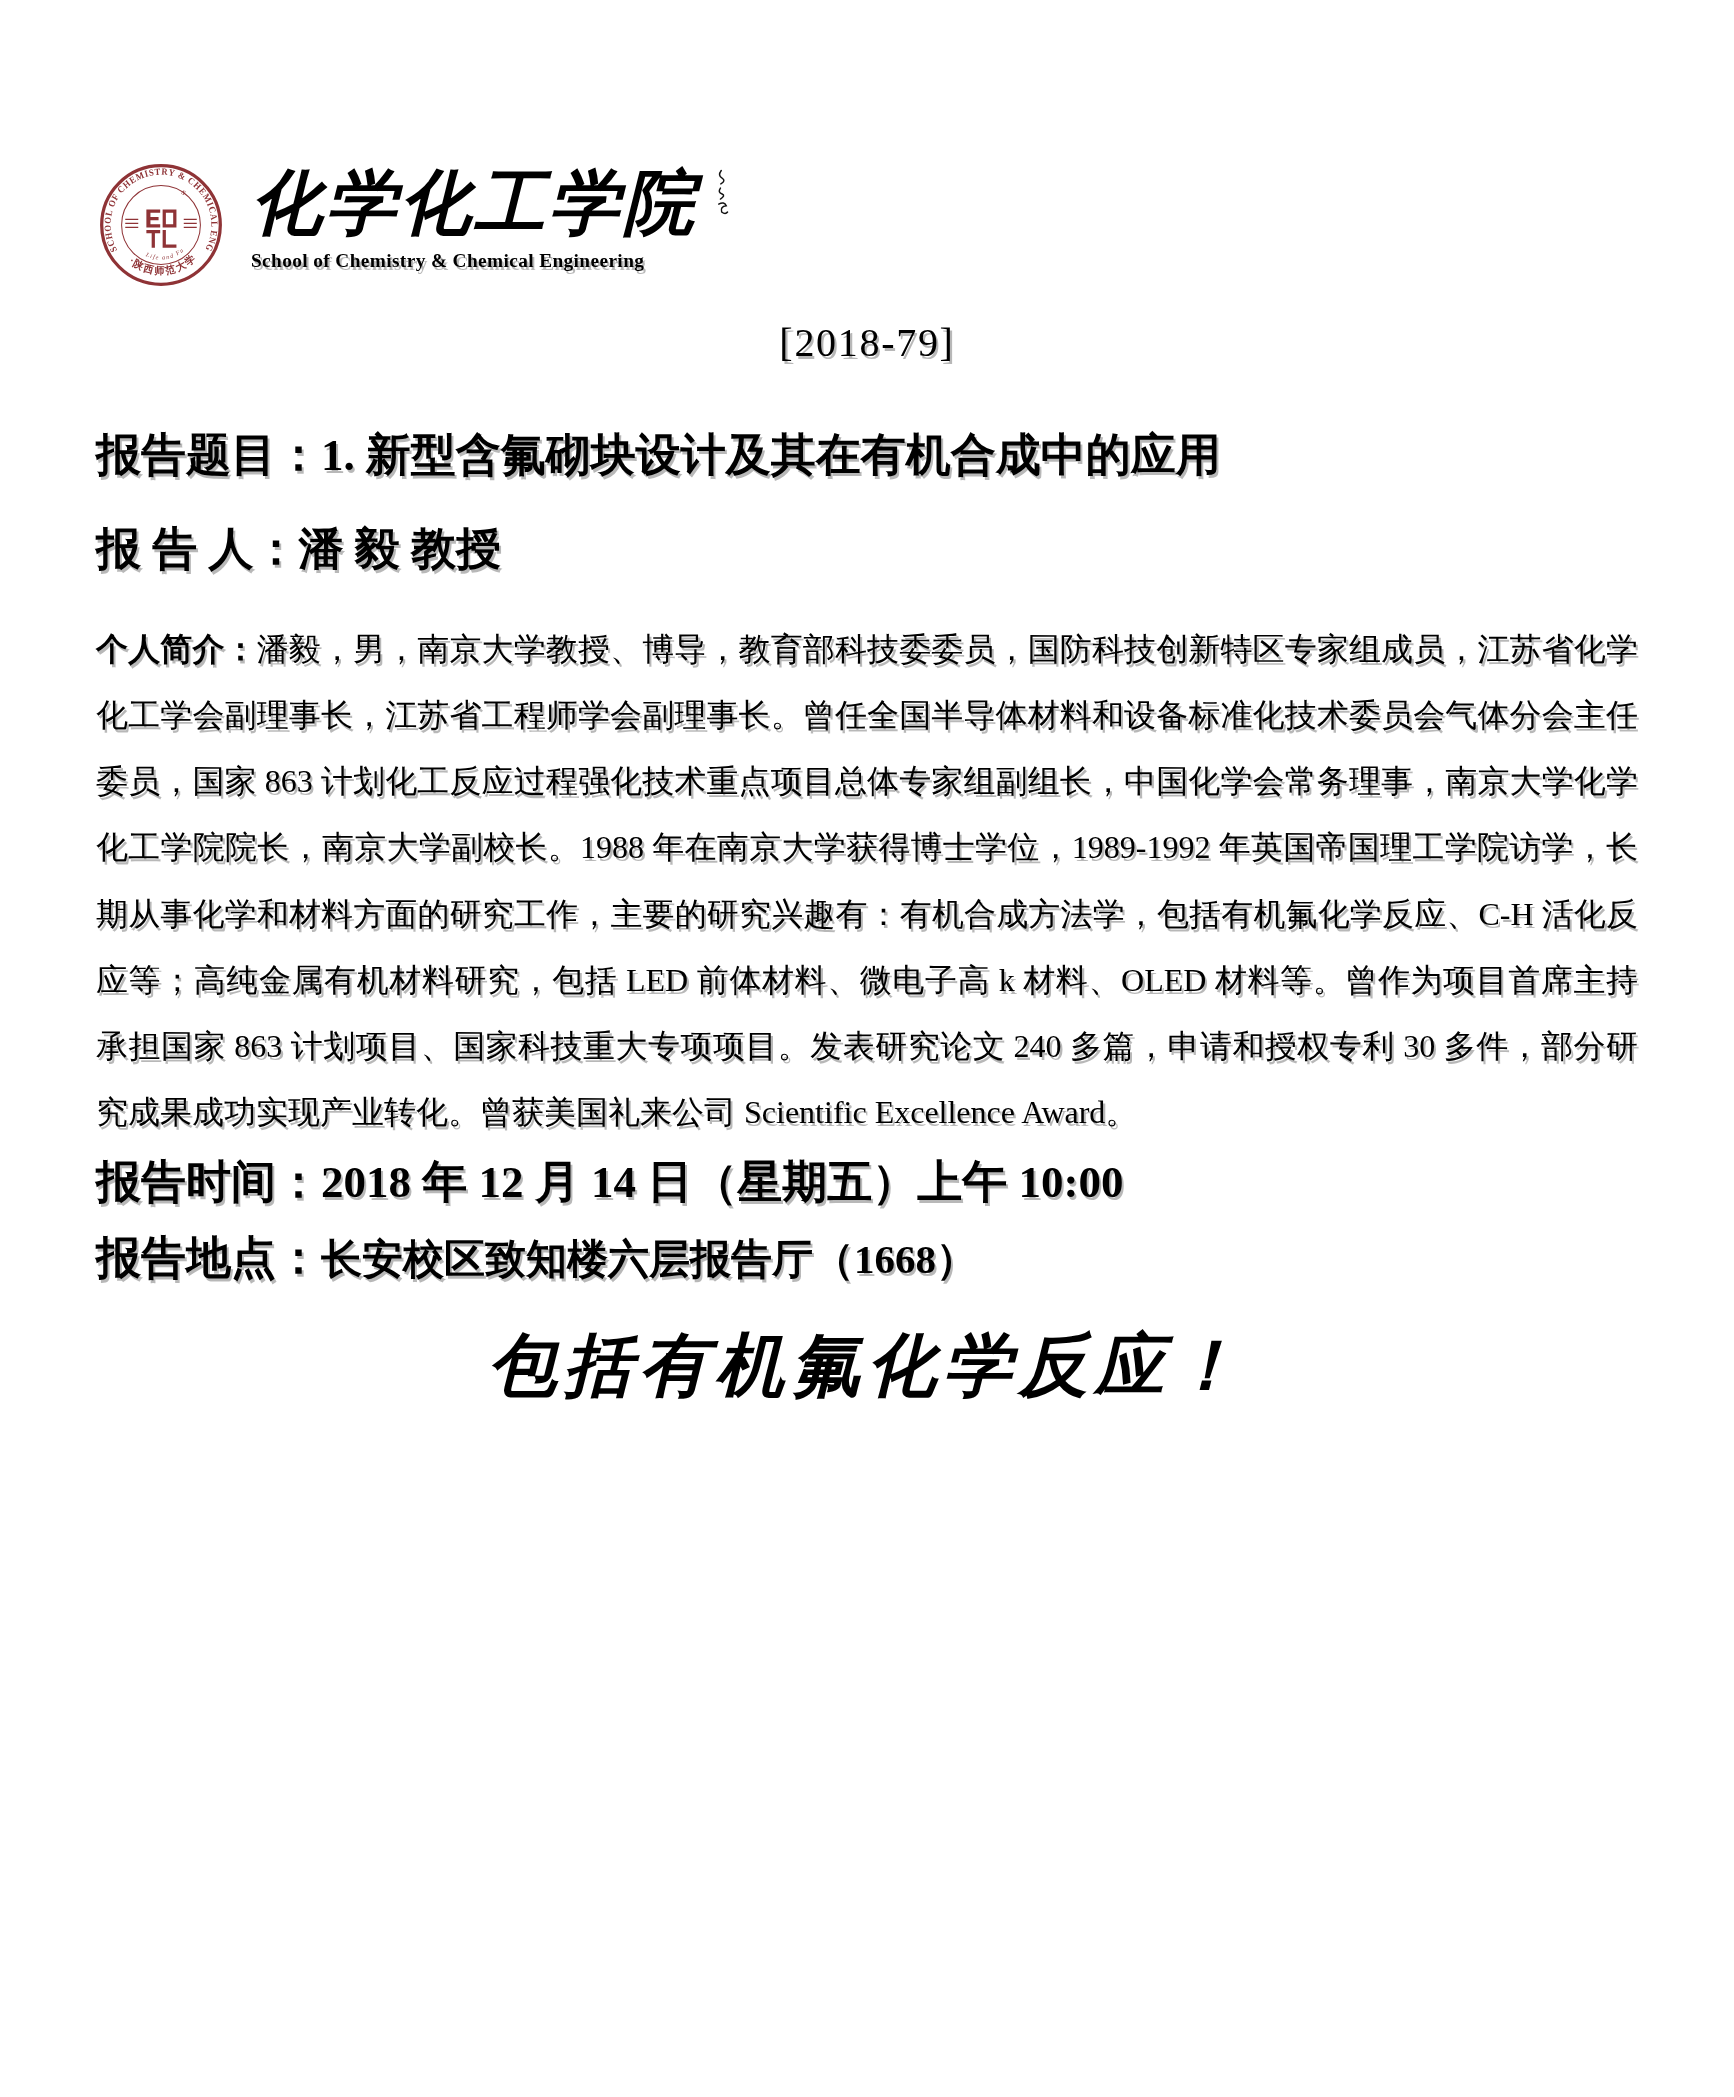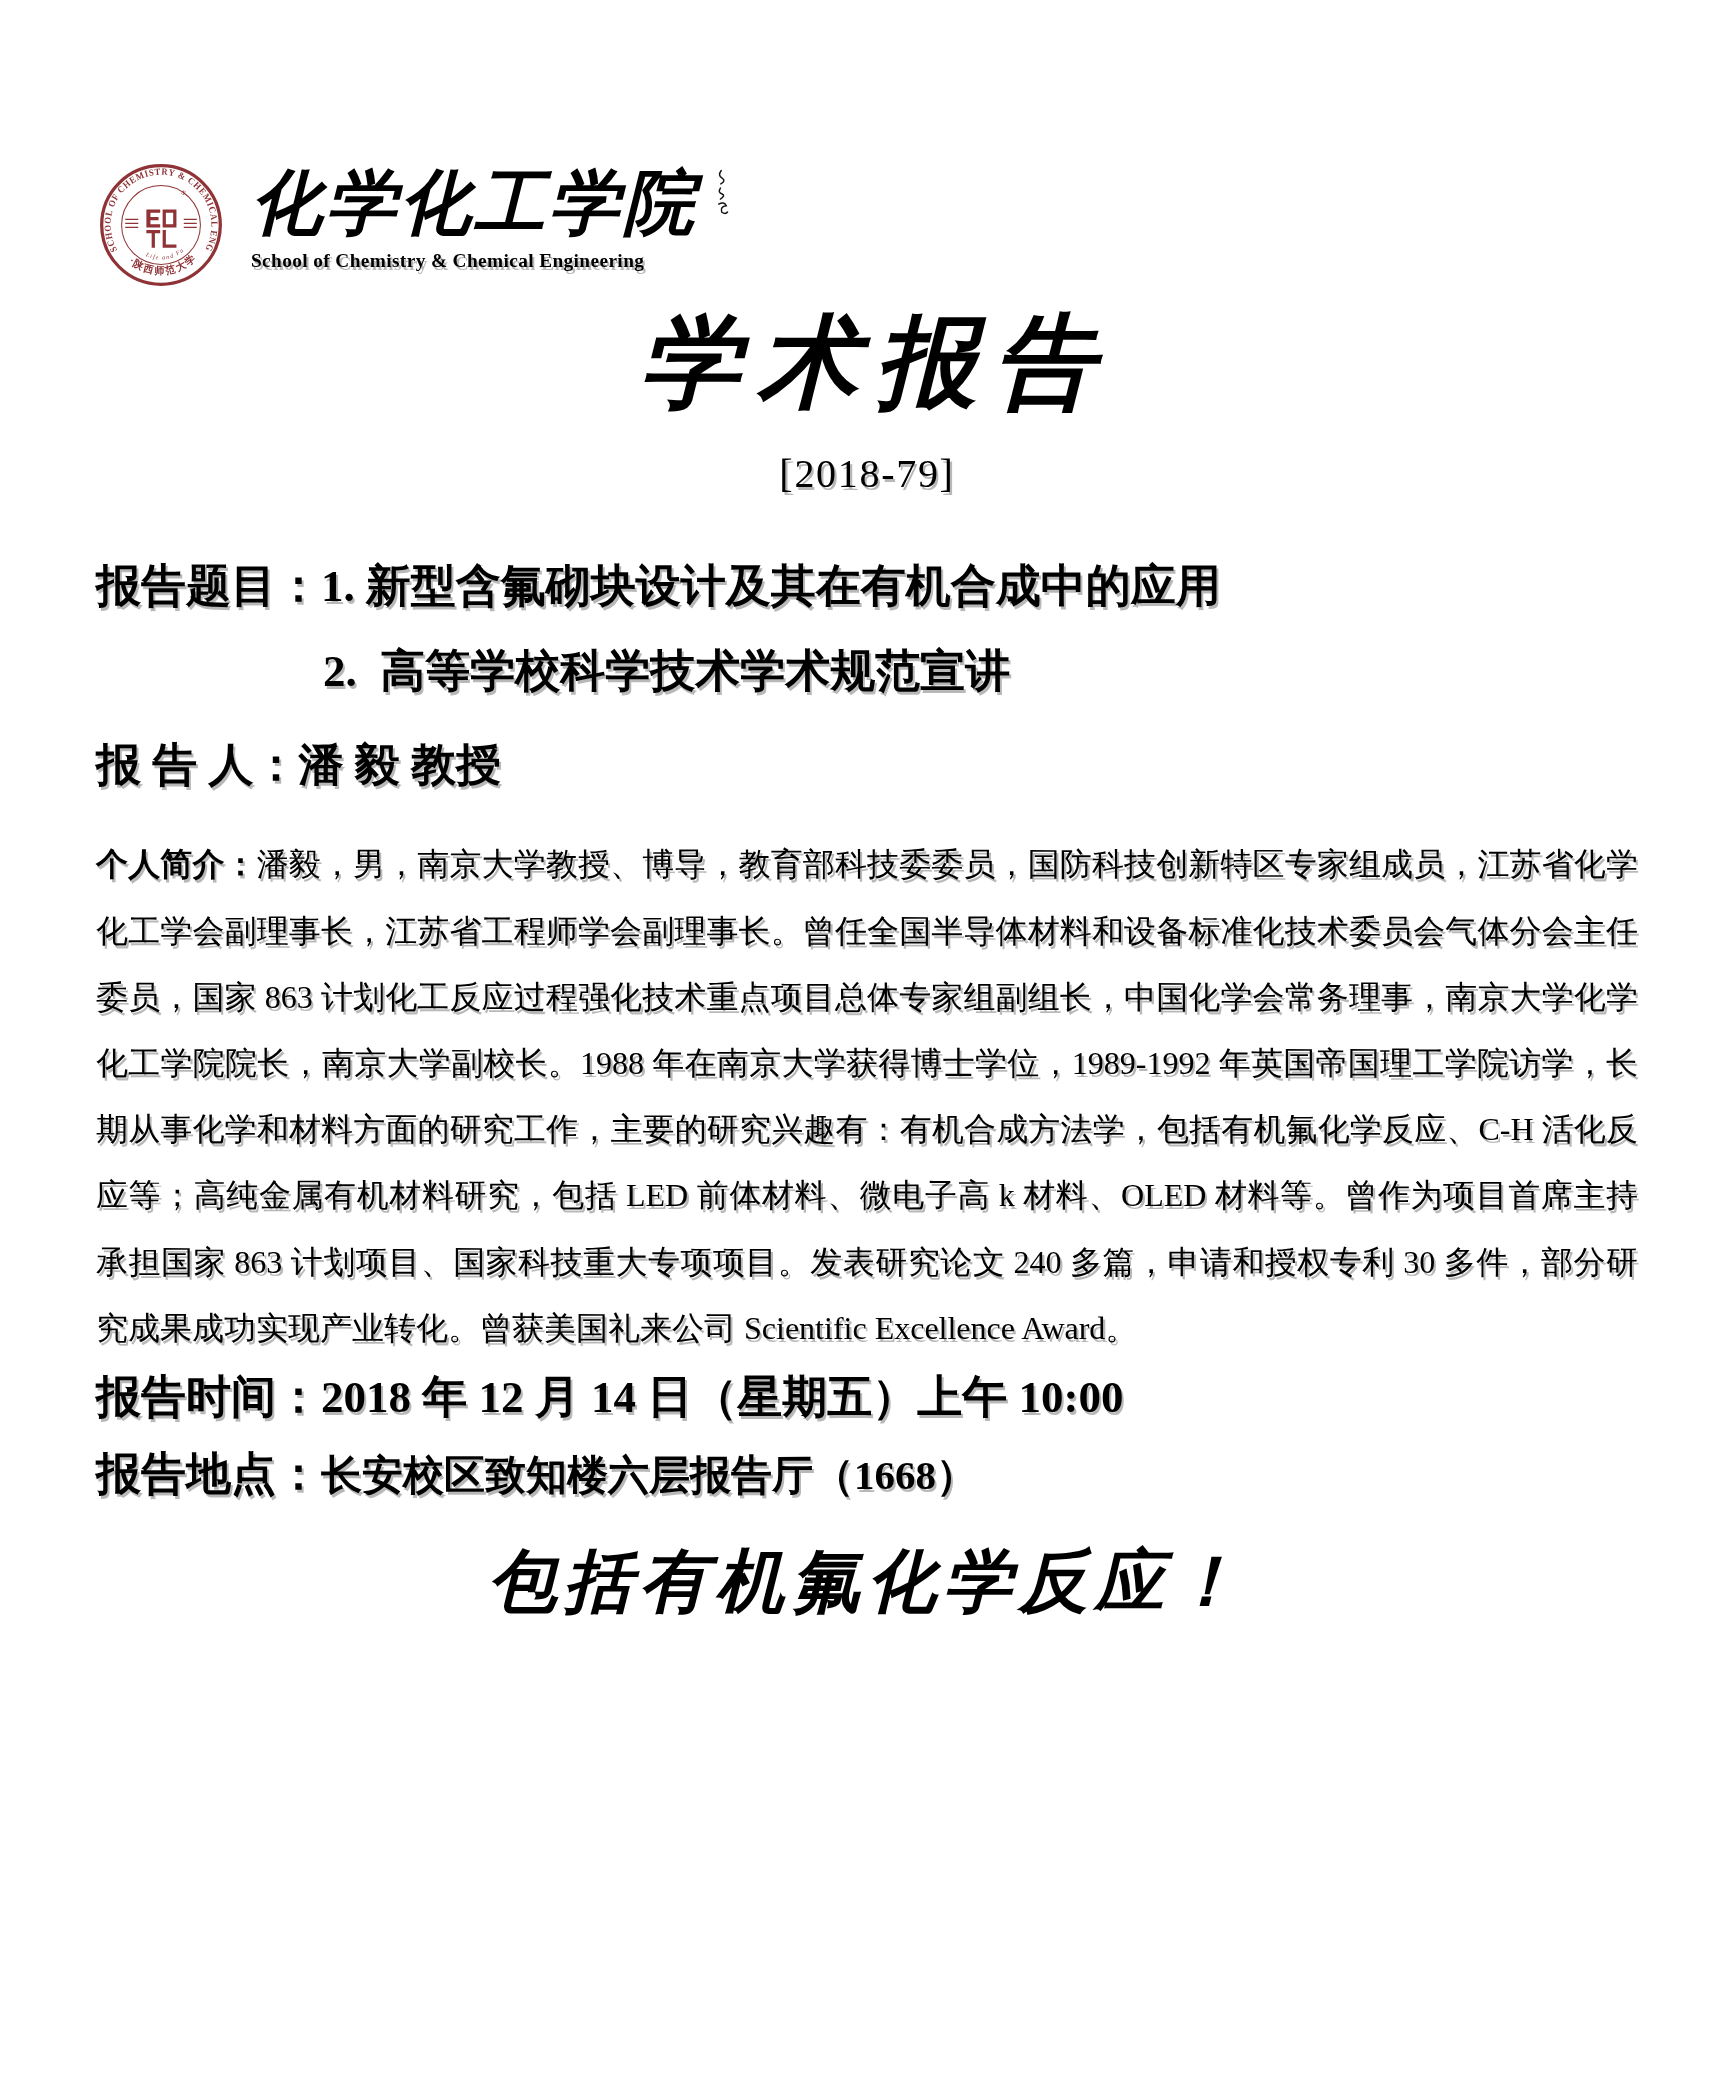--- a/index.html
+++ b/index.html
@@ -116,29 +116,25 @@
       <div class="cn-row">
         <span class="brush school-cn">化学化工学院</span>
         <svg class="signature" viewBox="0 0 44 124">
           <path d="M22 6 q-9 12 2 18 q10 6 -3 14 M20 48 q-7 10 4 14 q9 4 -4 12 M16 86 q13 -7 18 4 q-15 2 -11 15 q9 7 14 0" fill="none" stroke="#111111" stroke-width="3.5" stroke-linecap="round"></path>
         </svg>
       </div>
       <div class="school-en doc-text">School of Chemistry &amp; Chemical Engineering</div>
     </div>
   </header>
 
-  <h1 class="brush title">学术报告</h1>
   <div class="issue doc-text">[2018-79]</div>
 
   <section class="topics">
     <div class="line doc-text bold topic1">
       <span>报告题目：</span><span>1.</span><span class="t-text">新型含氟砌块设计及其在有机合成中的应用</span>
-    </div>
-    <div class="line doc-text bold topic2">
-      <span>2.</span><span class="t-text">高等学校科学技术学术规范宣讲</span>
     </div>
   </section>
 
   <div class="line doc-text bold speaker">
     <span>报 告 人：</span><span>潘 毅 教授</span>
   </div>
 
   <p class="bio doc-text"><span class="bold">个人简介：</span><span>潘毅，男，南京大学教授、博导，教育部科技委委员，国防科技创新特区专家组成员，江苏省化学化工学会副理事长，江苏省工程师学会副理事长。曾任全国半导体材料和设备标准化技术委员会气体分会主任委员，国家 863 计划化工反应过程强化技术重点项目总体专家组副组长，中国化学会常务理事，南京大学化学化工学院院长，南京大学副校长。1988 年在南京大学获得博士学位，1989-1992 年英国帝国理工学院访学，长期从事化学和材料方面的研究工作，主要的研究兴趣有：有机合成方法学，包括有机氟化学反应、C-H 活化反应等；高纯金属有机材料研究，包括 LED 前体材料、微电子高 k 材料、OLED 材料等。曾作为项目首席主持承担国家 863 计划项目、国家科技重大专项项目。发表研究论文 240 多篇，申请和授权专利 30 多件，部分研究成果成功实现产业转化。曾获美国礼来公司 Scientific Excellence Award。</span></p>
 
   <div class="line doc-text bold time-line">

